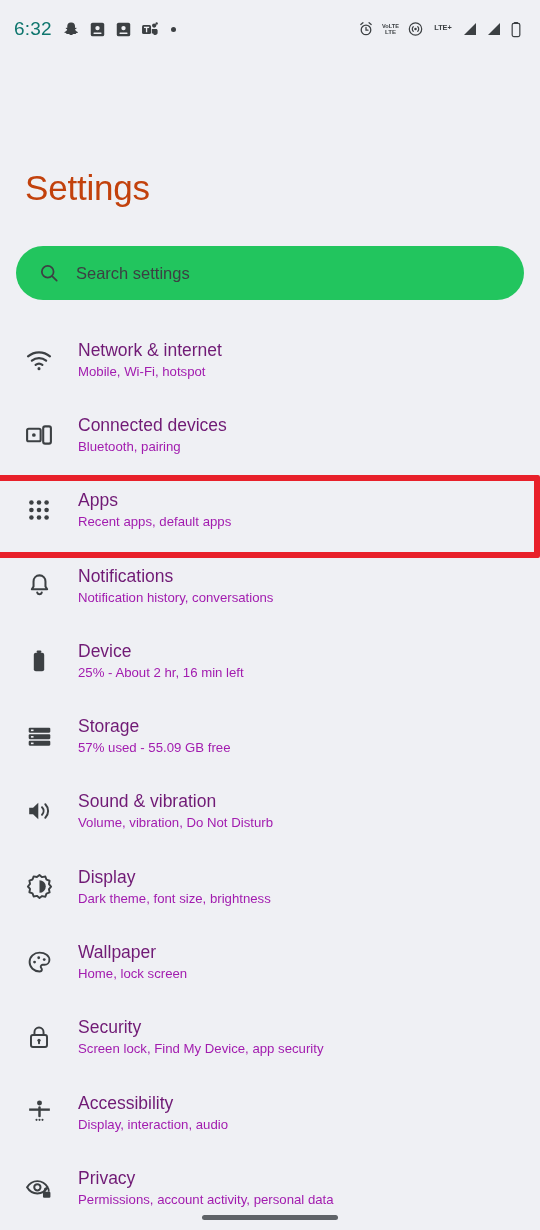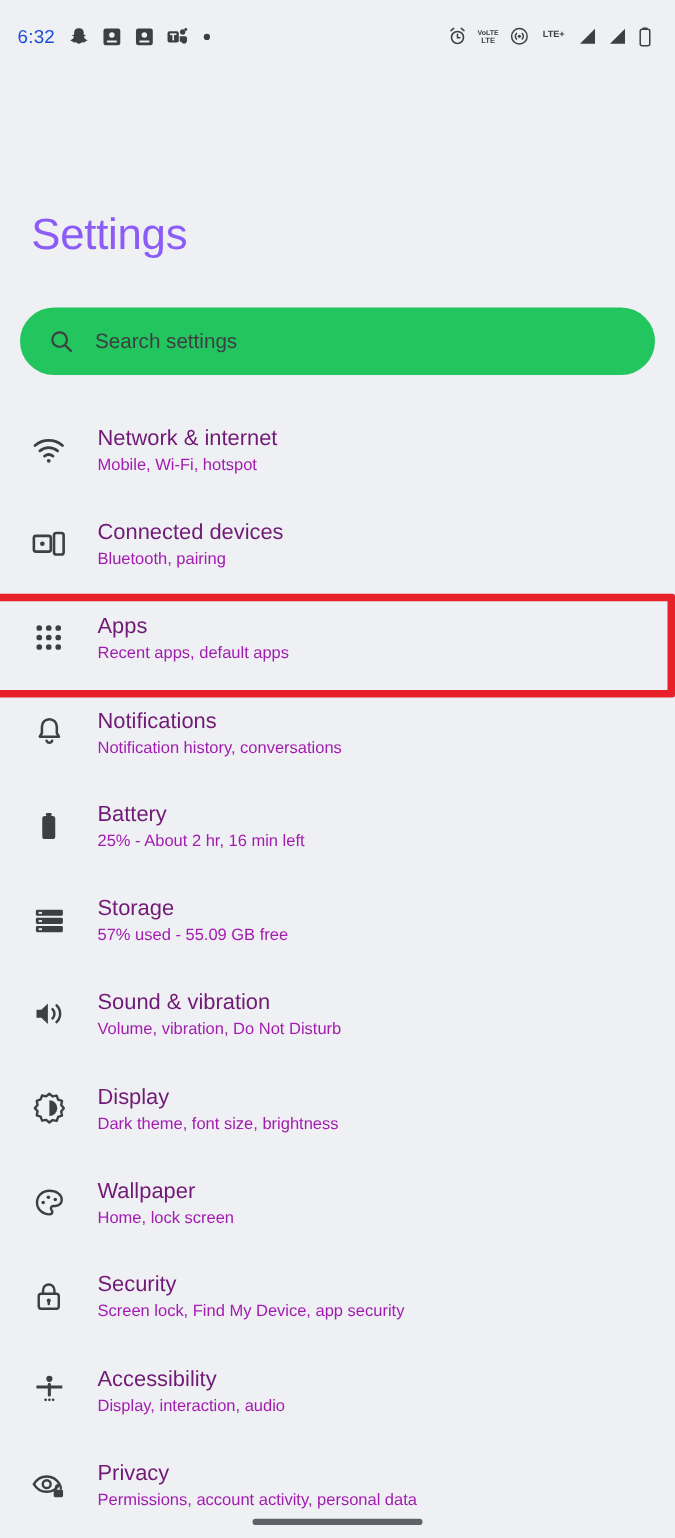--- a/index.html
+++ b/index.html
@@ -28,40 +28,40 @@
     justify-content: space-between;
     padding: 0 18px 0 14px;
   }
   .sb-left, .sb-right {
     display: flex;
     align-items: center;
   }
   .sb-left { gap: 9px; }
   .sb-right { gap: 8px; }
   .sb-clock {
-    font-size: 15px;
-    color: #1d4ed8;
+    font-size: 19px;
+    color: #0f766e;
     letter-spacing: .2px;
     margin-right: 2px;
   }
   .sb-icon { display:flex; align-items:center; justify-content:center; }
   .sb-dot {
     width: 5px; height: 5px;
     border-radius: 50%;
     background: #3c4043;
     margin-left: 3px;
   }
 
   
   .page-title {
     position: absolute;
     top: 168px;
     left: 25px;
     font-size: 35px;
-    color: #8b5cf6;
+    color: #c2410c;
     letter-spacing: -0.2px;
   }
 
   
   .searchbar {
     position: absolute;
     top: 246px;
     left: 16px;
     width: 508px;
     height: 54px;
@@ -315,21 +315,21 @@
     </div>
 
     <div class="row">
       <div class="row-icon">
         <svg width="26" height="26" viewBox="0 0 24 24" fill="#3c4043">
           <rect x="7.2" y="4.4" width="9.6" height="17" rx="1.9"></rect>
           <rect x="9.8" y="2.2" width="4.4" height="2.3" rx="1"></rect>
         </svg>
       </div>
       <div class="row-text">
-        <div class="row-title">Battery</div>
+        <div class="row-title">Device</div>
         <div class="row-sub">25% - About 2 hr, 16 min left</div>
       </div>
     </div>
 
     <div class="row">
       <div class="row-icon">
         <svg width="27" height="27" viewBox="0 0 24 24" fill="#3c4043">
           <rect x="2.4" y="4.2" width="19.2" height="4.4" rx="1"></rect>
           <rect x="2.4" y="10" width="19.2" height="4.4" rx="1"></rect>
           <rect x="2.4" y="15.8" width="19.2" height="4.4" rx="1"></rect>

